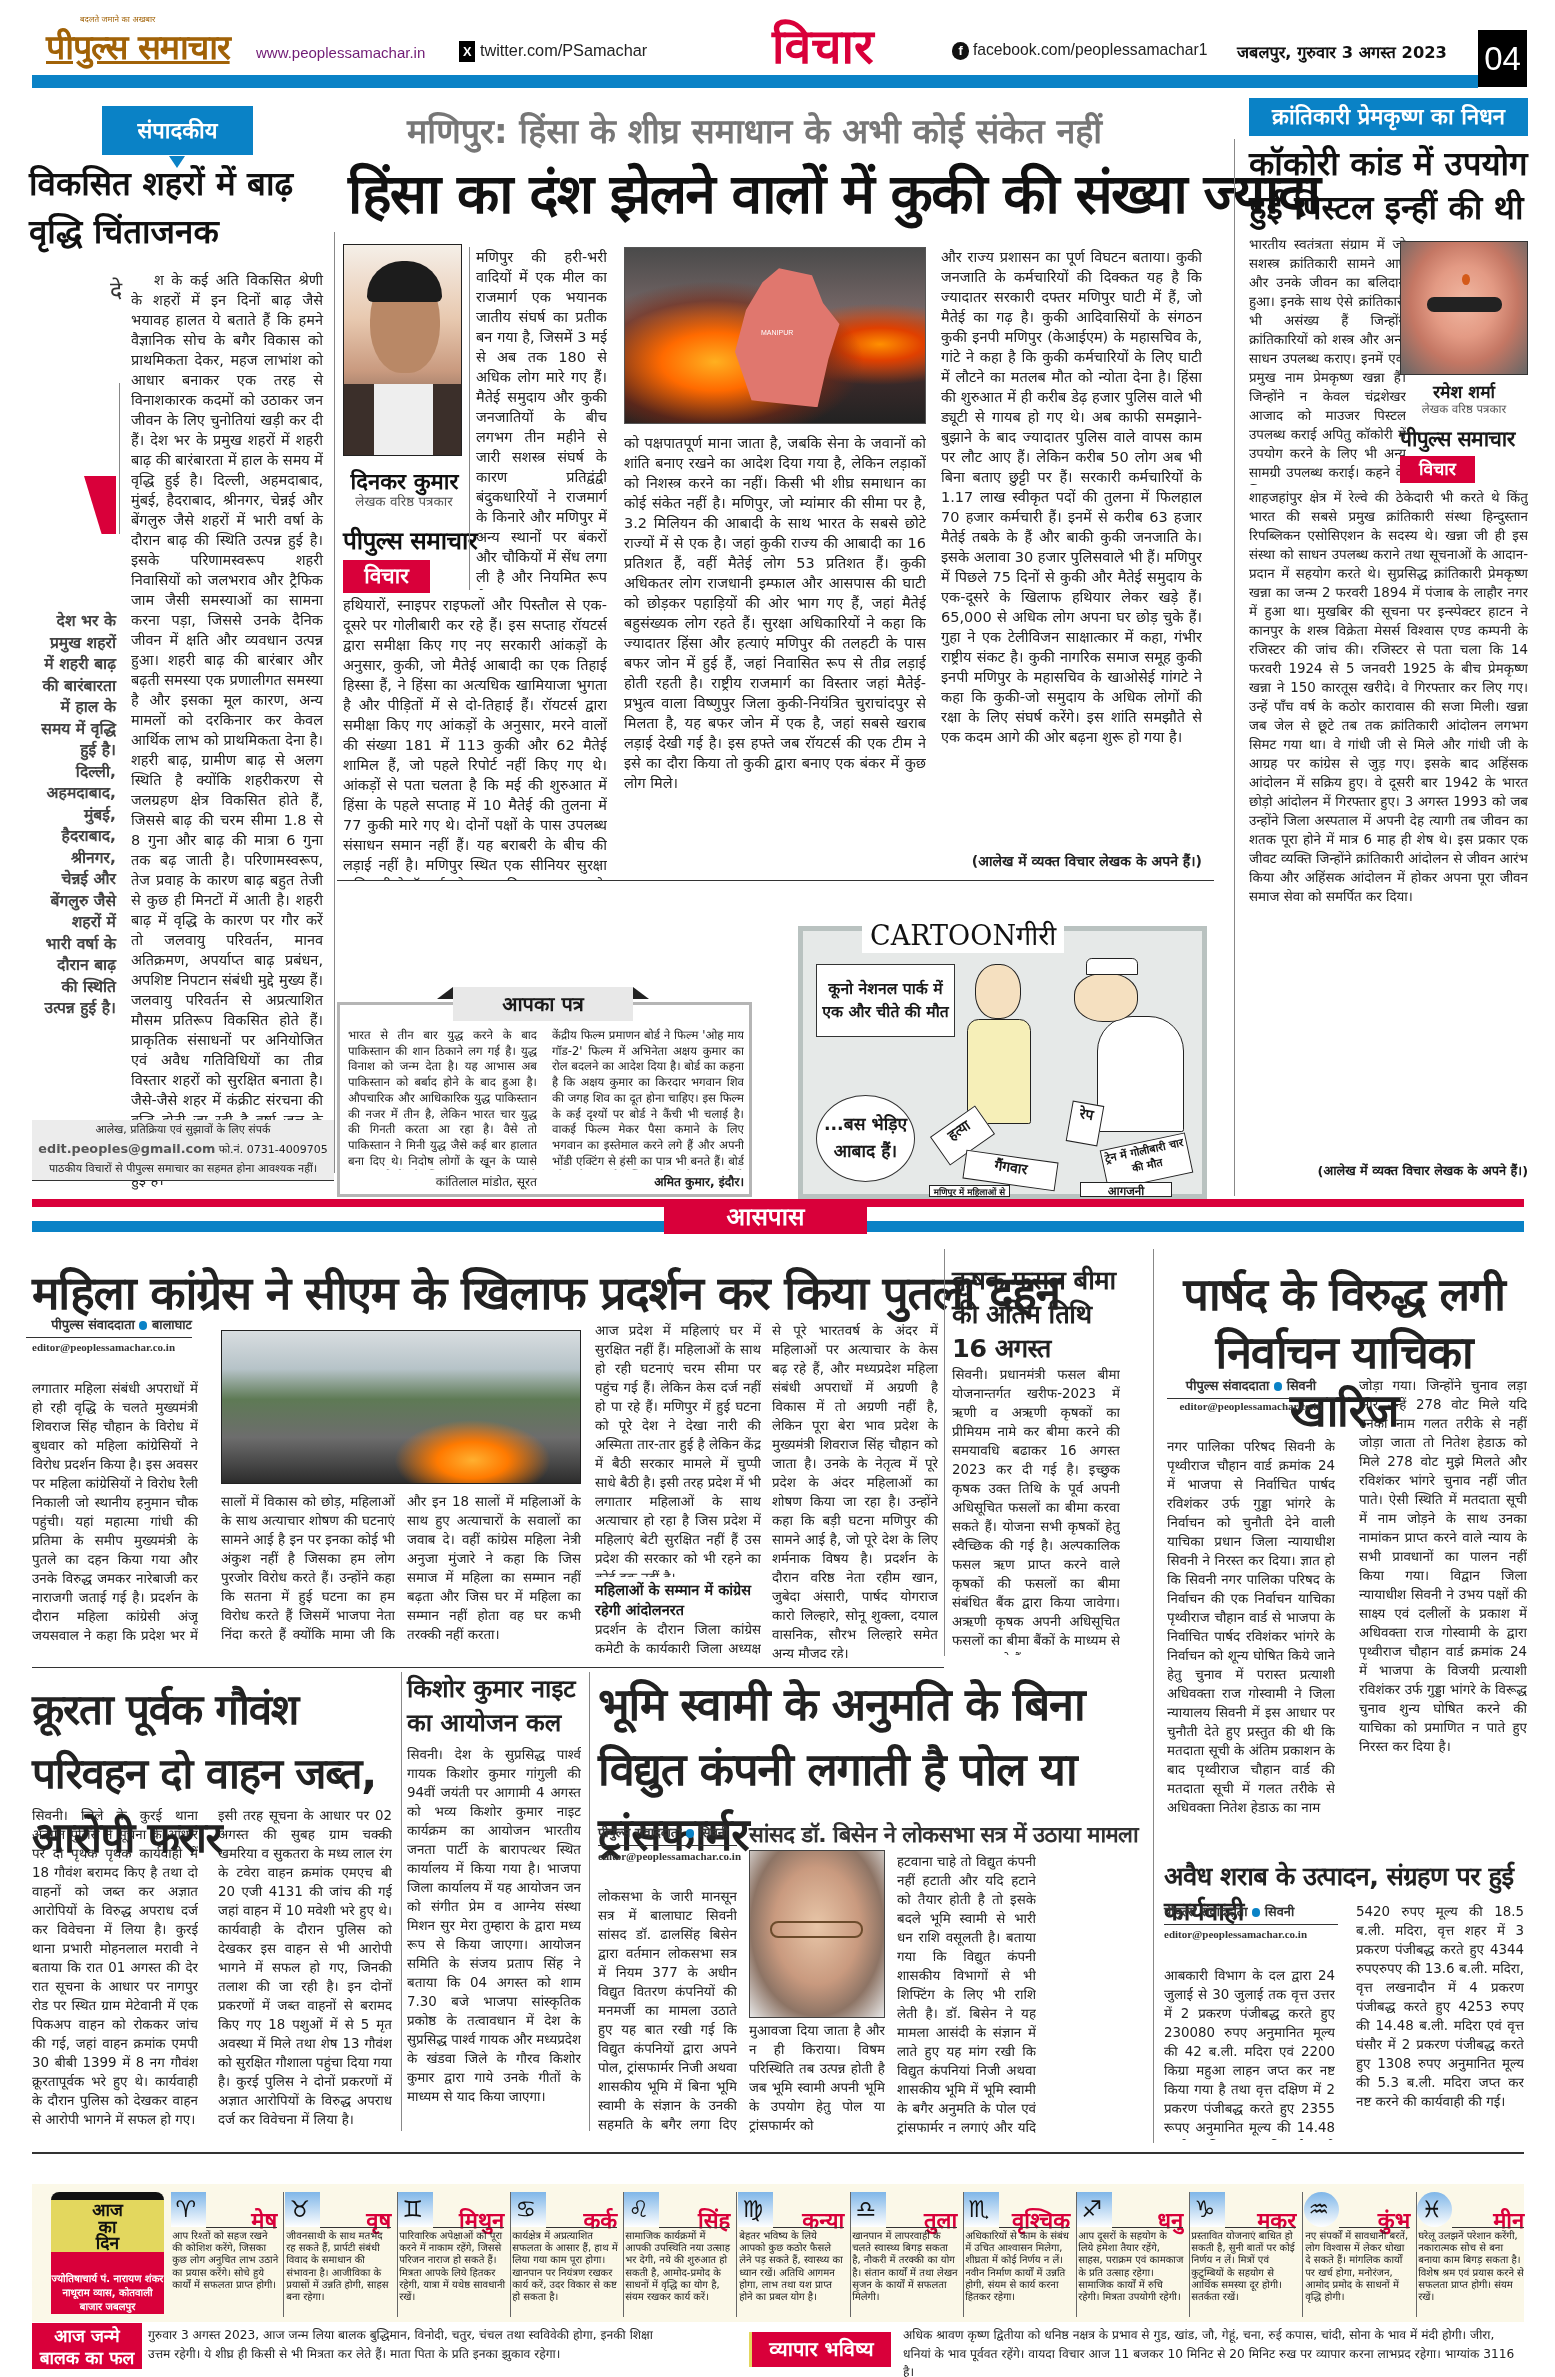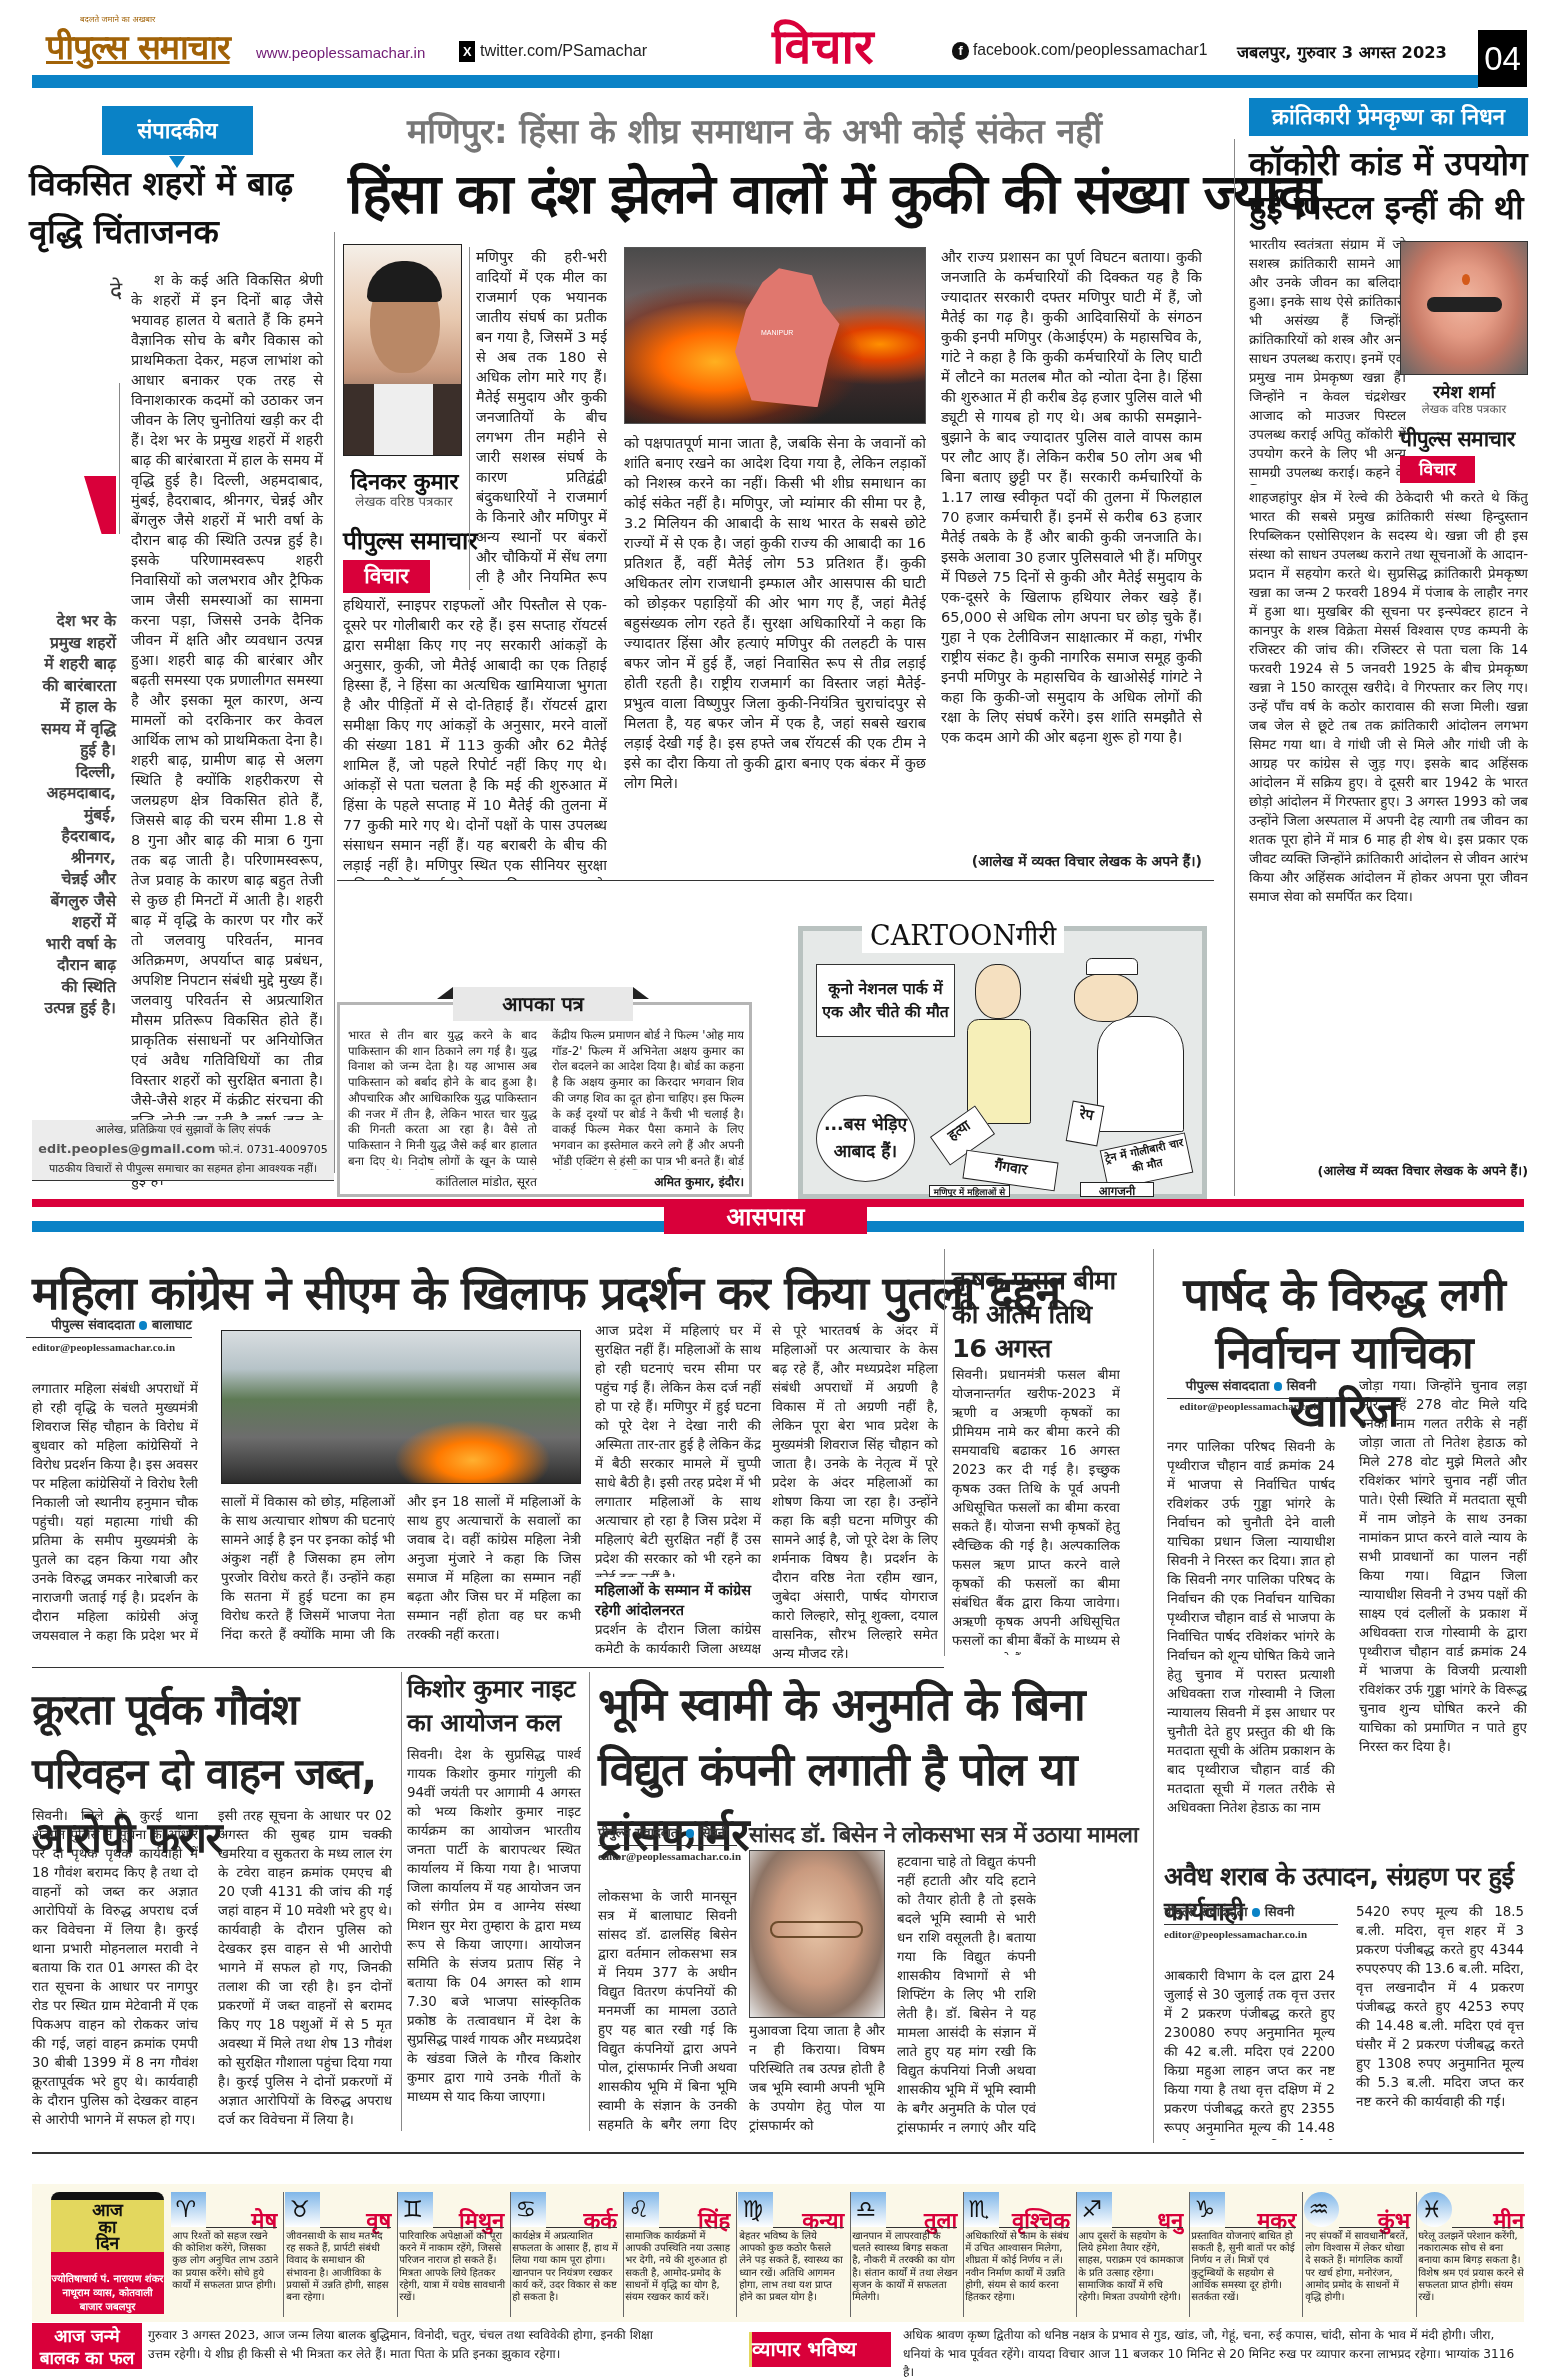--- a/index.html
+++ b/index.html
@@ -164,21 +164,21 @@
   .aaj-red { height: 62px; background: #d9003a; color: #fff; font-size: 10px; font-weight: 700; text-align: center; line-height: 14px; padding-top: 20px; }
   .rashi { top: 2192px; width: 113px; height: 125px; border-right: 0.6px solid #666; }
   .rashi .icon { position: absolute; left: 0; top: 0; width: 35px; height: 35px; background: linear-gradient(180deg,#7fb6e8,#fff); overflow: hidden; }
   .rashi .icon span { position: absolute; left: 4.6px; top: 3.5px; font-size: 23px; color: #111; }
   .rashi .name { position: absolute; right: 5.8px; top: 11.6px; font-size: 22px; font-weight: 900; color: #d9003a; }
   .rashi .uline { position: absolute; left: 35px; right: 5.8px; top: 35px; height: 1.2px; background: #333; }
   .rashi .txt { position: absolute; left: 1.2px; top: 38px; width: 107px; font-size: 10px; line-height: 12.2px; color: #222; }
 
   .janma-tag { left: 32px; top: 2323px; width: 110px; height: 46px; background: #d9003a; color: #fff; font-size: 17.4px; font-weight: 900; text-align: center; line-height: 22px; padding-top: 2.3px; }
   .janma-text { left: 148px; top: 2326px; width: 523px; font-size: 12.2px; line-height: 18.6px; color: #222; }
-  .vyapar-tag { left: 749px; top: 2332px; width: 142px; height: 35px; background: #d9003a; color: #fff; font-size: 20px; font-weight: 900; text-align: left; line-height: 35px; border-left: 3.5px solid #e3d75e; }
+  .vyapar-tag { left: 749px; top: 2332px; width: 142px; height: 35px; background: #d9003a; color: #fff; font-size: 20px; font-weight: 900; text-align: center; line-height: 35px; border-left: 3.5px solid #e3d75e; }
   .vyapar-text { left: 903px; top: 2326px; width: 621px; font-size: 12.2px; line-height: 18.6px; color: #222; }
 </style>
 </head>
 <body>
 
 <div id="masthead" class="abs">
   <div class="abs logo">
     <small>बदलते जमाने का अखबार</small>
     <span>पीपुल्स समाचार</span>
   </div>
@@ -270,21 +270,21 @@
 <div class="abs man2">
   <div class="body"></div>
   <div class="head"></div>
   <div class="cap"></div>
 </div>
 <div class="abs paper" style="left:935px;top:1118px;width:55px;height:35px;transform:rotate(-35deg);">हत्या</div>
 <div class="abs paper" style="left:1069px;top:1103px;width:32px;height:41px;transform:rotate(10deg);">रेप</div>
 <div class="abs paper" style="left:964px;top:1156px;width:93px;height:29px;transform:rotate(8deg);">गैंगवार</div>
 <div class="abs paper" style="left:1103px;top:1141px;width:87px;height:41px;font-size:11px;transform:rotate(-12deg);">ट्रेन में गोलीबारी चार की मौत</div>
 <div class="abs paper" style="left:929px;top:1185px;width:81px;height:11.6px;font-size:8.7px;overflow:hidden;">मणिपुर में महिलाओं से बदसलूकी</div>
-<div class="abs paper" style="left:1080px;top:1182px;width:74px;height:14.5px;font-size:11.6px;">आगजनी</div>
+<div class="abs paper" style="left:1080px;top:1182px;width:92px;height:14.5px;font-size:11.6px;">आगजनी</div>
 
 <div class="abs aaspaas-red"></div>
 <div class="abs aaspaas-blue"></div>
 <div class="abs aaspaas-blue2"></div>
 <div class="abs aaspaas-tag">आसपास</div>
 
 <div class="abs h-big mc-title">महिला कांग्रेस ने सीएम के खिलाफ प्रदर्शन कर किया पुतला दहन</div>
 <div class="abs dateline-sm mc-date">
   <span>पीपुल्स संवाददाता</span><span class="dot"></span><span>बालाघाट</span>
 </div>

